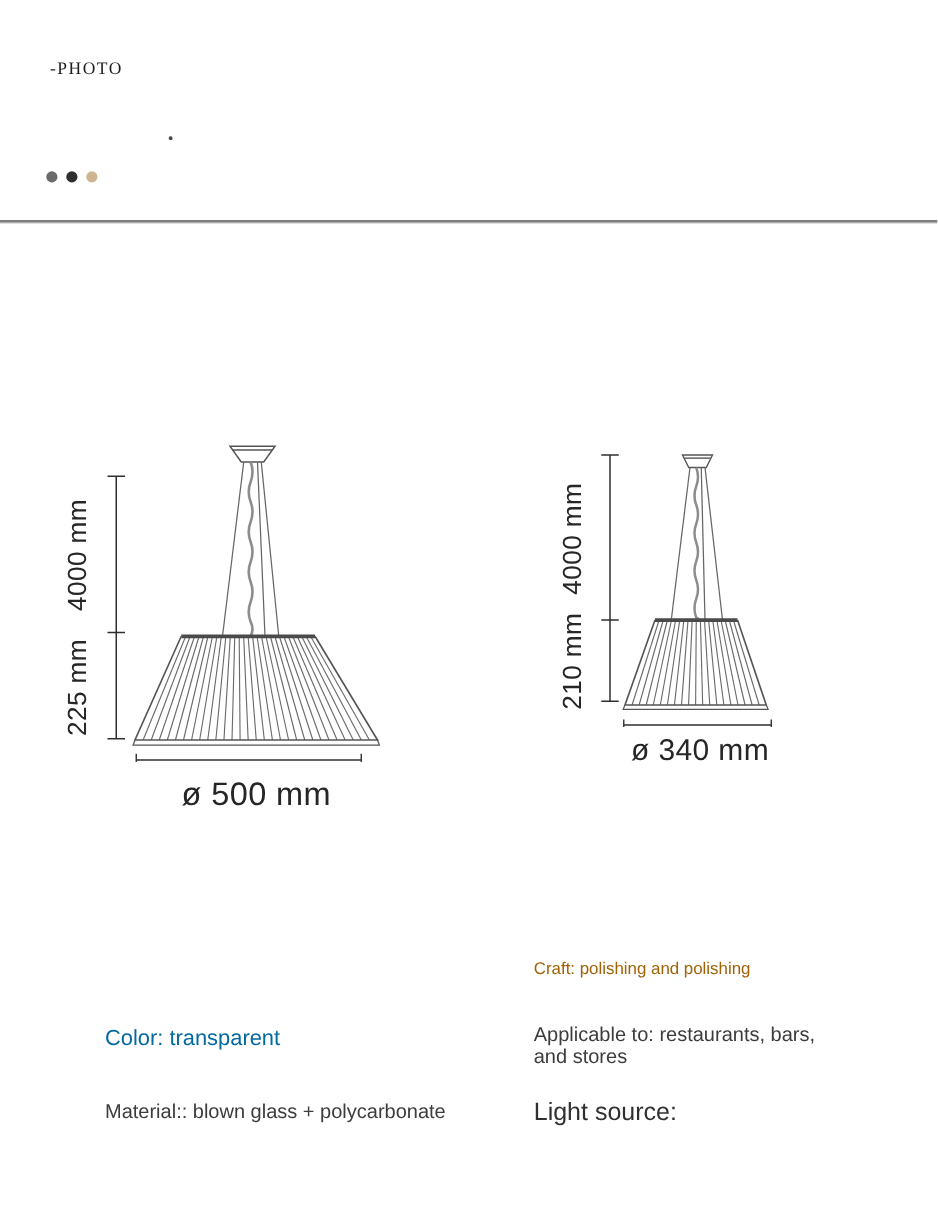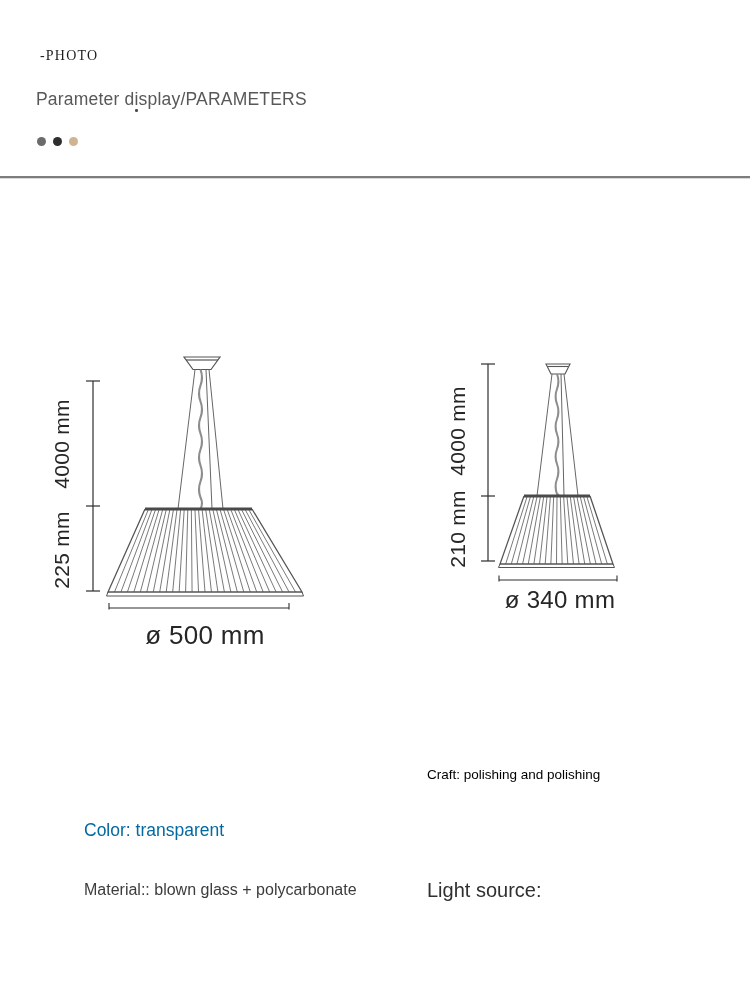--- a/index.html
+++ b/index.html
@@ -20,33 +20,32 @@
     background:#7d7d7d;box-shadow:0 1px 0 #d9d9d9;}
 
   svg{position:absolute;overflow:visible;}
   svg text{font-family:"Liberation Sans","DejaVu Sans",sans-serif;fill:#262626;}
   .dim-label{font-size:21px;letter-spacing:0.3px;}
   .dia-label-lg{font-size:26px;letter-spacing:0.3px;}
   .dia-label-sm{font-size:24px;letter-spacing:0.3px;}
 
   .spec{position:absolute;color:#3c3c3c;}
   .spec-size{left:84px;top:754px;font-size:15px;}
-  .spec-craft{left:427px;top:767px;font-size:13.5px;color:#000000;}
+  .spec-craft{left:427px;top:767px;font-size:13.5px;color:#a16207;}
   .spec-color{left:84px;top:820px;font-size:17.5px;color:#0369a1;}
   .spec-applicable{left:427px;top:821px;font-size:16px;width:248px;line-height:1.05;}
   .spec-material{left:84px;top:881px;font-size:16px;}
   .spec-light{left:427px;top:879px;font-size:20px;color:#303030;}
 </style>
 </head>
 <body>
 
 <div class="page">
 
   <div class="photo-label">-PHOTO</div>
-  <div class="page-title">Parameter display/PARAMETERS</div>
   <div class="title-stray-dot"></div>
 
   <div class="dots">
     <span class="dot" style="background: rgb(107, 107, 107);"></span>
     <span class="dot" style="background: rgb(46, 46, 46);"></span>
     <span class="dot" style="background: rgb(207, 180, 146);"></span>
   </div>
 
   <div class="divider"></div>
 
@@ -171,16 +170,17 @@
     <g stroke="#2e2e2e" stroke-width="1.1">
       <line x1="59" y1="235" x2="177" y2="235"></line>
       <line x1="59" y1="230.5" x2="59" y2="236.5"></line>
       <line x1="177" y1="230.5" x2="177" y2="236.5"></line>
     </g>
     <text class="dia-label-sm" x="120" y="263" text-anchor="middle">ø 340 mm</text>
   </svg>
 
   <div class="spec spec-craft">Craft: polishing and polishing</div>
   <div class="spec spec-color">Color: transparent</div>
+  <div class="spec spec-applicable">Applicable to: restaurants, bars, and stores</div>
   <div class="spec spec-material">Material:: blown glass + polycarbonate</div>
   <div class="spec spec-light">Light source:</div>
 
 </div>
 
 </body></html>

